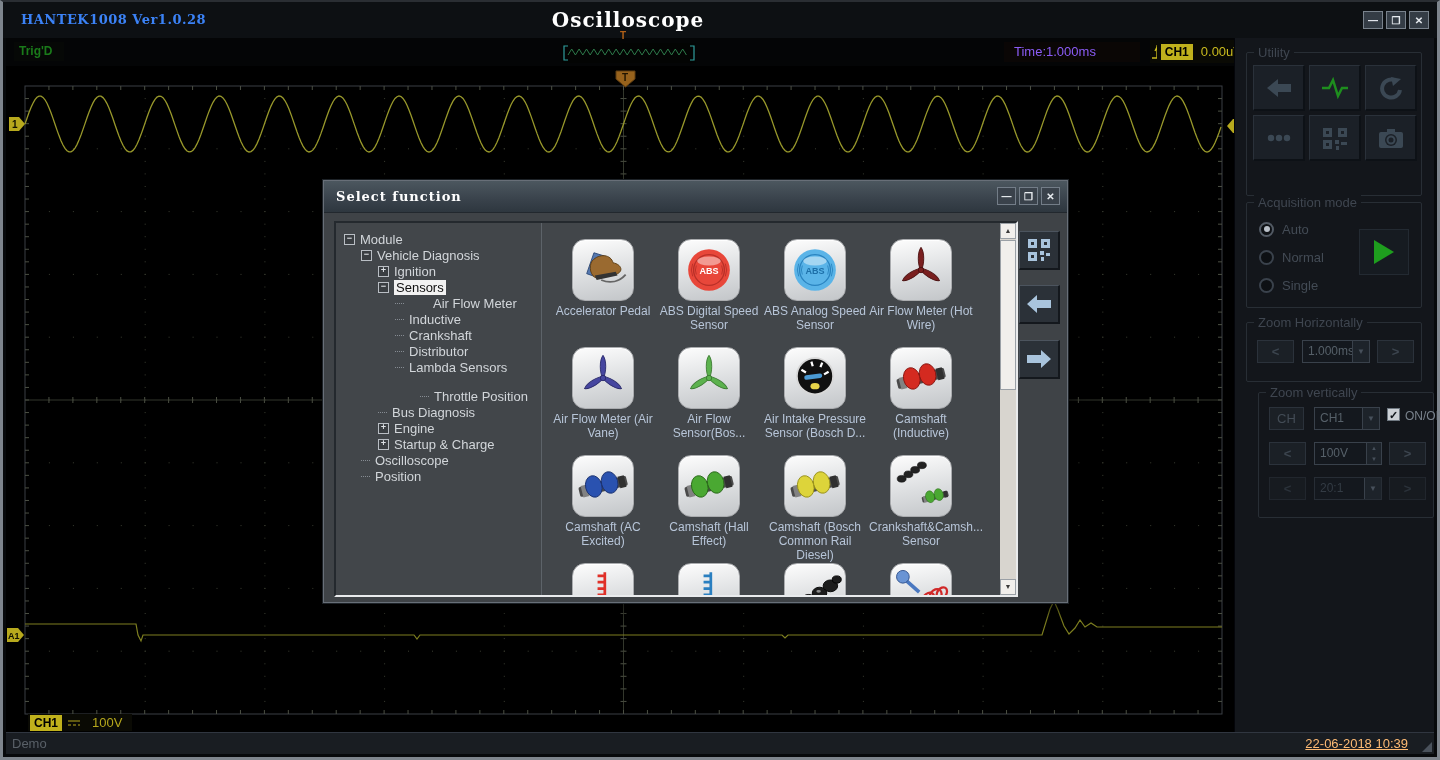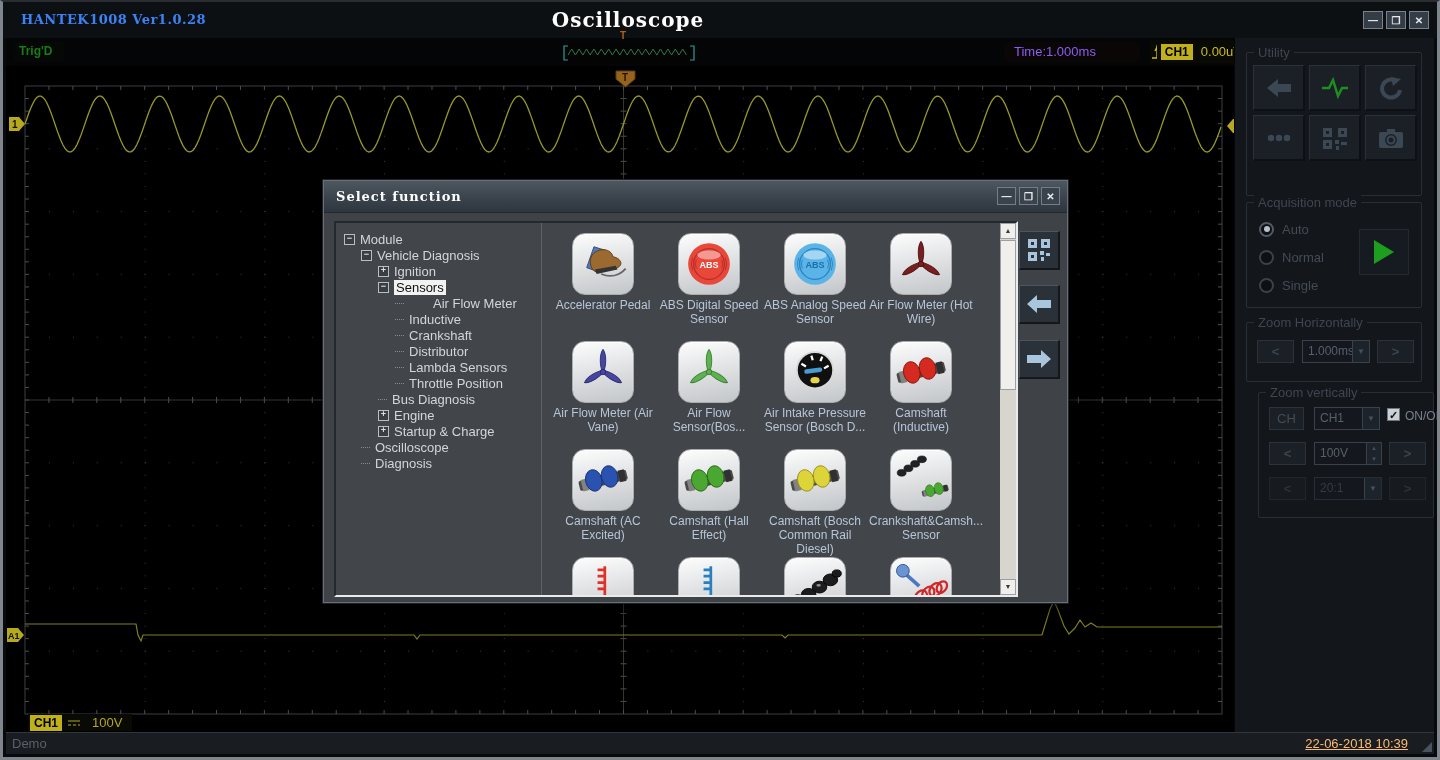--- a/index.html
+++ b/index.html
@@ -91,21 +91,21 @@
   .tree{position:absolute;left:0;top:0;bottom:0;width:205px;overflow:hidden;padding-top:8px;}
   .trow{height:16px;display:flex;align-items:center;color:#d2d6da;font:13px "Liberation Sans",sans-serif;white-space:nowrap;}
   .tbox{width:9px;height:9px;border:1px solid #b9bec4;background:#3a3e42;color:#dde1e5;
         font:bold 9px "Liberation Mono",monospace;line-height:8px;text-align:center;margin-right:5px;flex:none;box-sizing:content-box;}
   .tdash{width:9px;border-top:1px dotted #868c93;margin-right:5px;flex:none;}
   .tsel{background:#f2f2f2;color:#101010;padding:0 2px;}
   .tdivider{position:absolute;left:205px;top:0;bottom:0;width:1px;background:#5d6369;}
   .icons{position:absolute;left:206px;top:0;bottom:0;width:458px;overflow:hidden;}
   .igrid{display:grid;grid-template-columns:repeat(4,106px);padding:8px 0 0 8px;}
   .icell{height:108px;text-align:center;}
-  .tile{width:62px;height:62px;margin:2px auto 3px;border-radius:13px;
+  .tile{width:62px;height:62px;margin:8px auto 3px;border-radius:13px;
         background:linear-gradient(170deg,#fdfdfd,#dcdee0 55%,#c3c6c9);
         border:1px solid #aaacaf;box-shadow:inset 0 1px 1px #fff;display:flex;align-items:center;justify-content:center;box-sizing:border-box;}
   .ilabel{color:#b7c5d8;font:12px "Liberation Sans",sans-serif;line-height:14px;width:104px;margin:0 auto;}
   .vscroll{position:absolute;right:0;top:0;bottom:0;width:16px;background:#d8d5cf;}
   .sbtn{position:absolute;left:0;width:16px;height:16px;background:#f1efec;border:1px solid #9aa0a6;
         color:#3a3a3a;font-size:7px;text-align:center;line-height:14px;box-sizing:border-box;}
   .sthumb{position:absolute;left:0;width:16px;background:#f1efec;border:1px solid #9aa0a6;box-sizing:border-box;}
   .sidebtn{position:absolute;left:695px;width:41px;height:39px;background:#2b3138;
            border-top:1px solid #4c545e;border-left:1px solid #4c545e;
            border-right:2px solid #14181d;border-bottom:2px solid #14181d;
@@ -321,21 +321,21 @@
             <span>Crankshaft</span>
           </div>
           <div class="trow" style="padding-left: 59px;">
             <span class="tdash"></span>
             <span>Distributor</span>
           </div>
           <div class="trow" style="padding-left: 59px;">
             <span class="tdash"></span>
             <span>Lambda Sensors</span>
           </div>
-          <div class="trow" style="padding-left: 59px;">
+          <div class="trow" style="padding-left: 84px; margin-top: 13px;">
             <span class="tdash"></span>
             <span>Throttle Position</span>
           </div>
           <div class="trow" style="padding-left: 42px;">
             <span class="tdash"></span>
             <span>Bus Diagnosis</span>
           </div>
           <div class="trow" style="padding-left: 42px;">
             <span class="tbox">+</span>
             <span>Engine</span>
@@ -343,21 +343,21 @@
           <div class="trow" style="padding-left: 42px;">
             <span class="tbox">+</span>
             <span>Startup &amp; Charge</span>
           </div>
           <div class="trow" style="padding-left: 25px;">
             <span class="tdash"></span>
             <span>Oscilloscope</span>
           </div>
           <div class="trow" style="padding-left: 25px;">
             <span class="tdash"></span>
-            <span>Diagnosis</span>
+            <span>Position</span>
           </div>
         </div>
       <div class="tdivider"></div>
       <div class="icons">
         <div class="igrid" id="icon-grid">
             <div class="icell">
               <div class="tile">
                 <svg width="58" height="58" viewBox="0 0 64 64">
                   <path d="M14 36 L22 13 L35 17 L28 41 Z" fill="#5578b0" stroke="#2c4a78"></path>
                   <path d="M20 22 C28 13 41 15 43 24 C53 26 55 34 46 37 L25 41 C18 39 16 28 20 22 Z" fill="#9a6a30" stroke="#5a3a10"></path>

